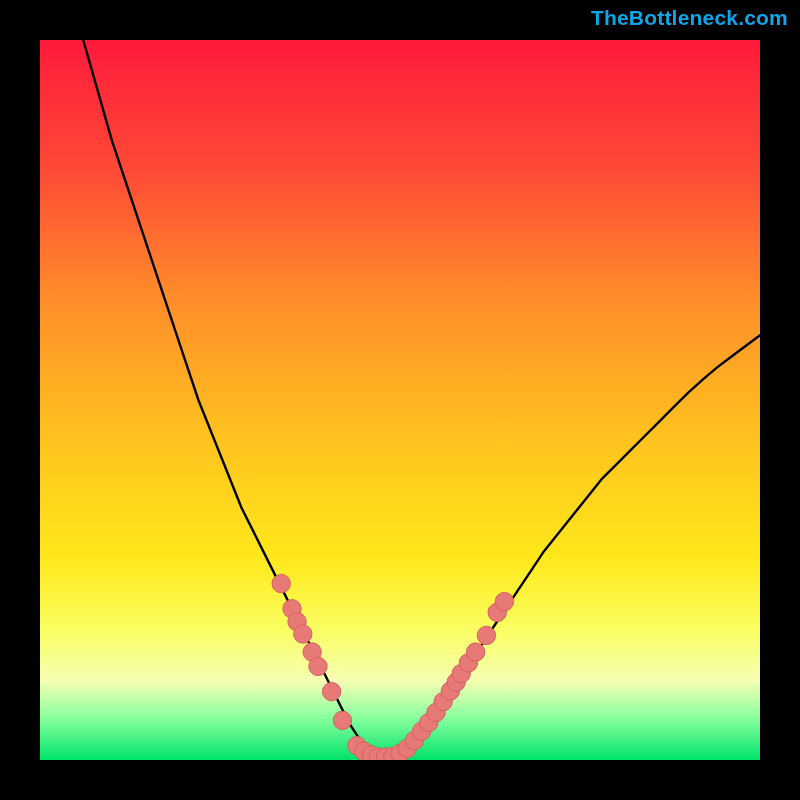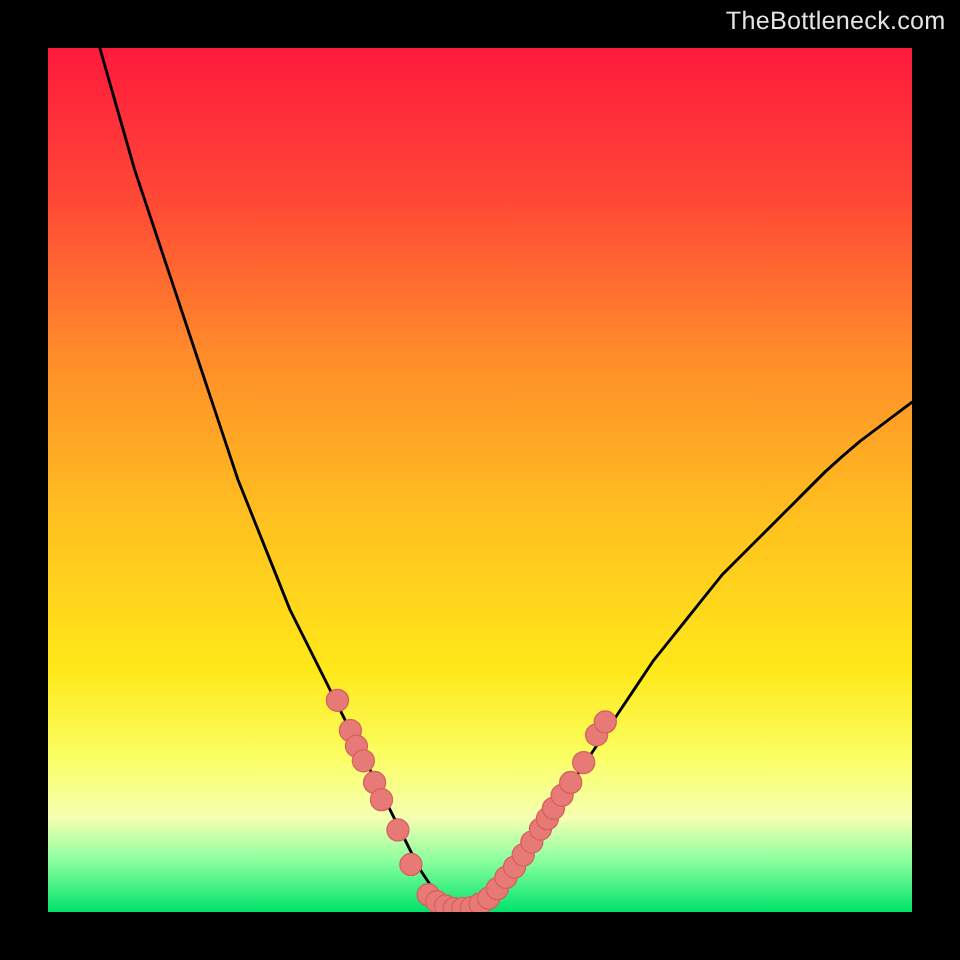--- a/index.html
+++ b/index.html
@@ -33,23 +33,23 @@
       #ffe81a 72%,
       #faff63 82%,
       #f6ffb2 89%,
       #8cff9f 94%,
       #00e36a 100%);
   }
   .watermark {
     position: absolute;
     top: 6px;
     right: 12px;
-    color: #e5e5e5;
+    color: #0ea5e9;
     font-size: 21px;
-    font-weight: 400;
+    font-weight: 700;
     letter-spacing: 0.2px;
     user-select: none;
   }
   svg {
     position: absolute;
     left: 0;
     top: 0;
   }
 </style>
 </head>

